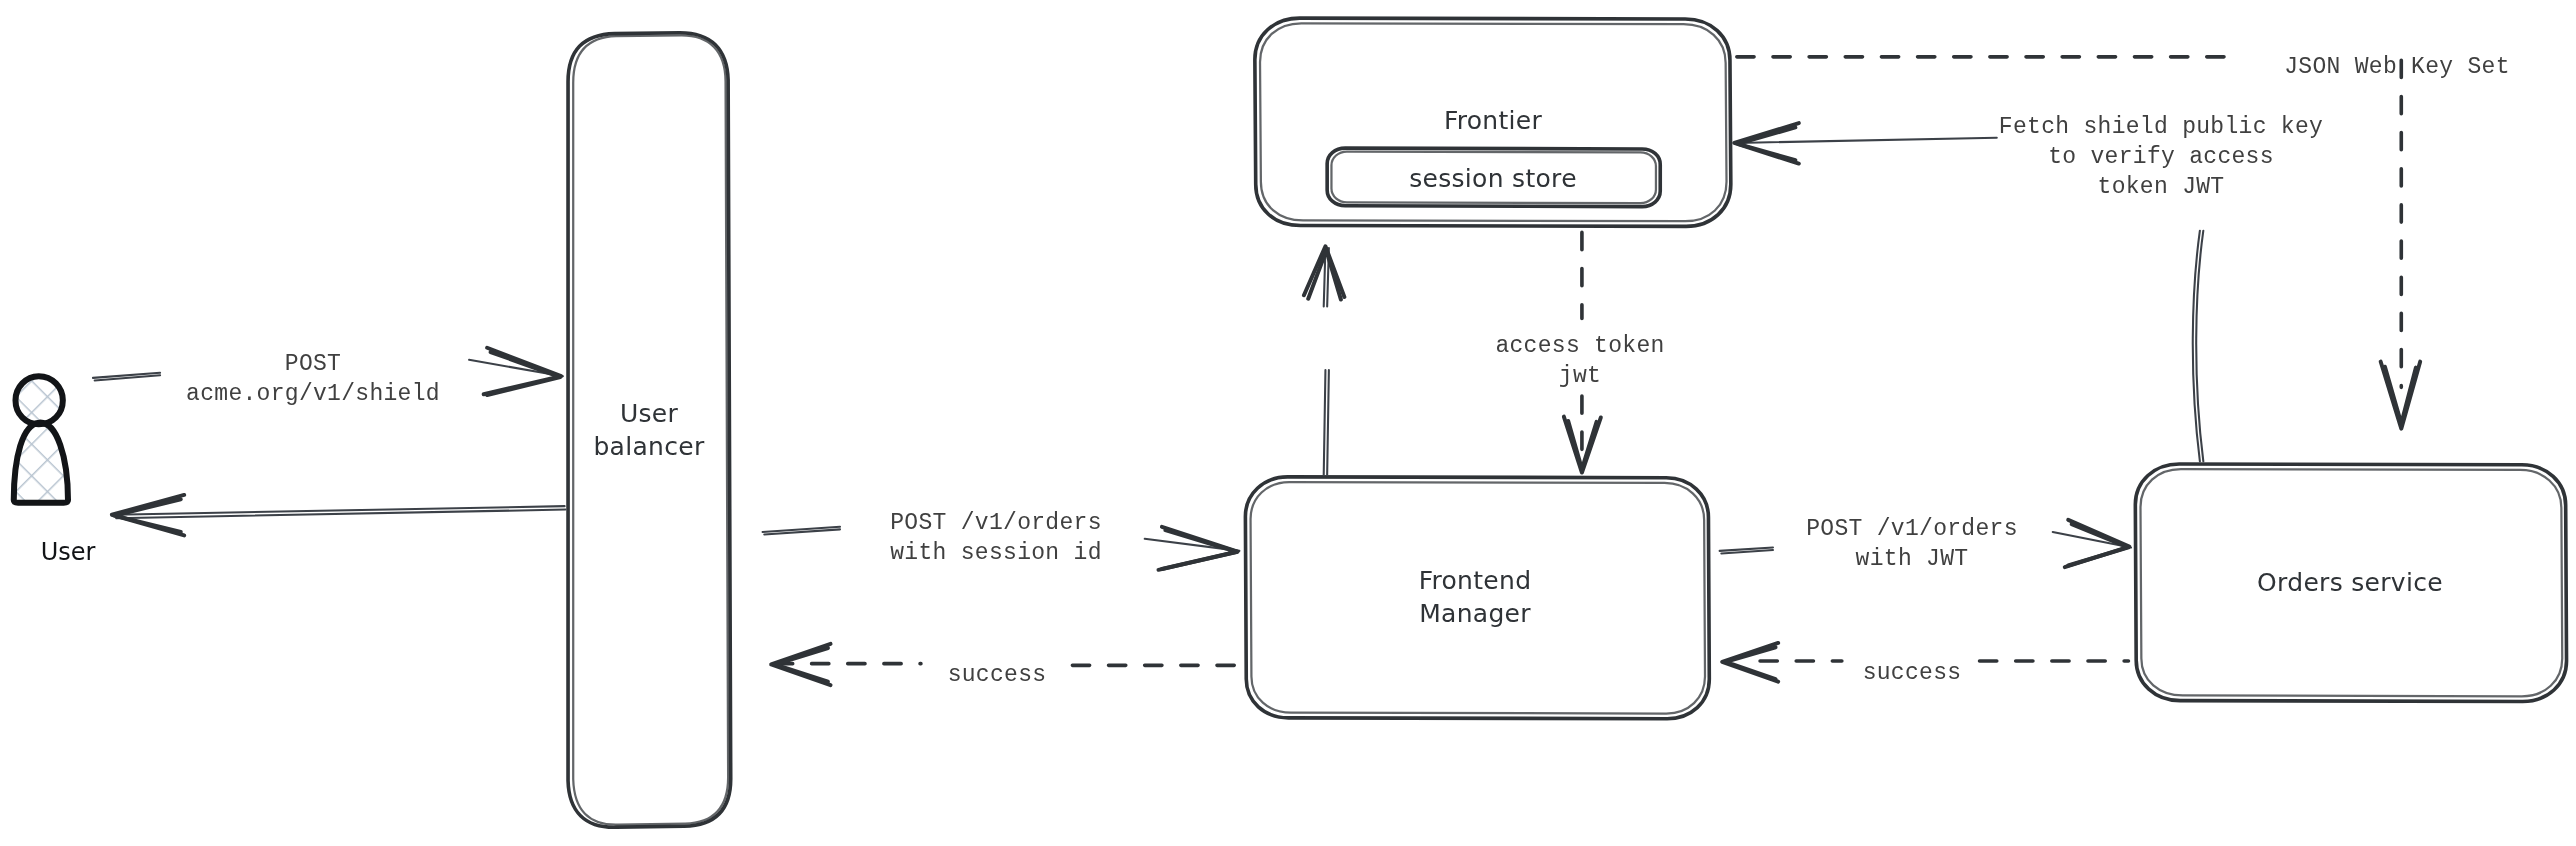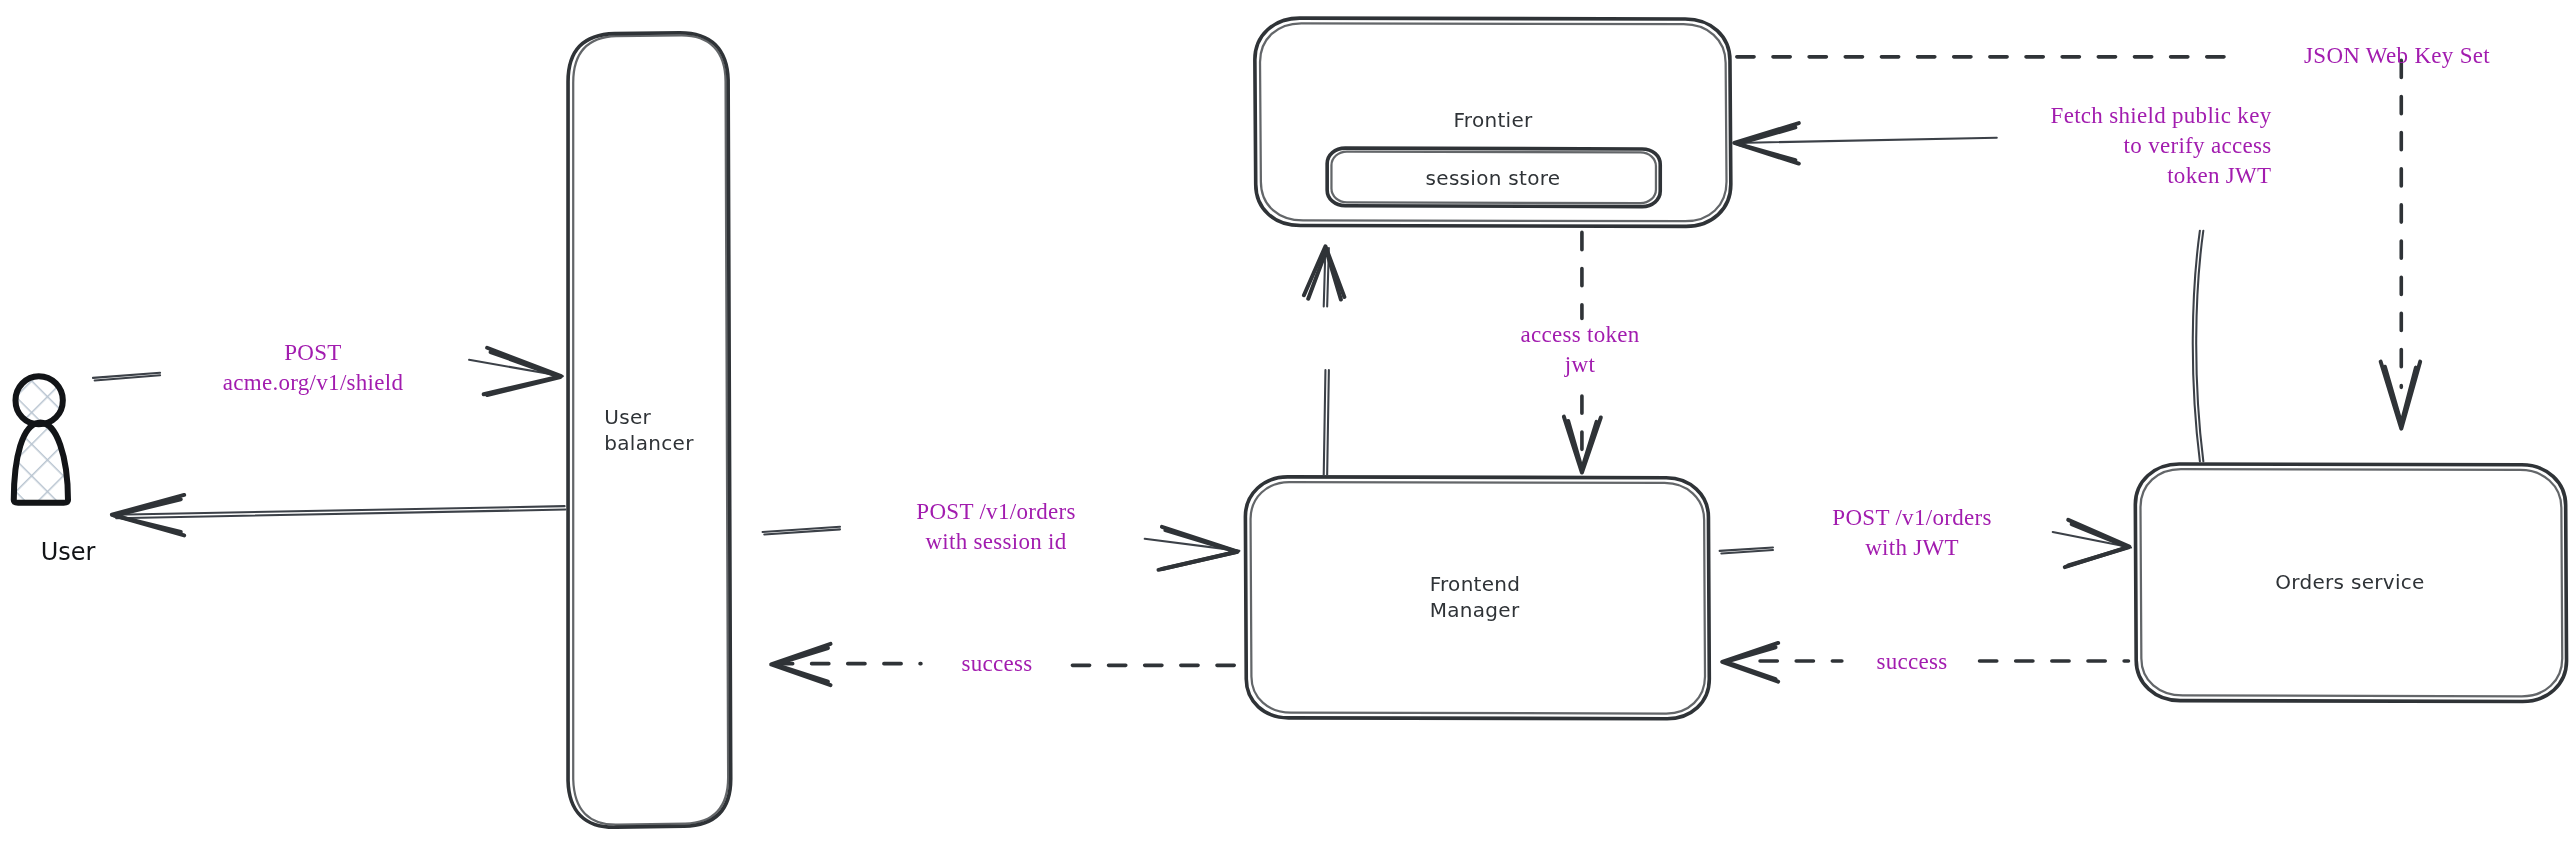--- a/index.html
+++ b/index.html
@@ -7,26 +7,26 @@
           font-family:"DejaVu Sans",sans-serif;overflow:hidden;}
   svg#diagram{position:absolute;left:0;top:0;width:2576px;height:847px;}
   .node-shape{fill:#ffffff;stroke:#2f3337;stroke-width:4.2;stroke-linecap:round;stroke-linejoin:round;}
   .node-shape-2{fill:none;stroke:#2f3337;stroke-width:2.6;stroke-linecap:round;stroke-linejoin:round;opacity:.75;}
   .edge-thin{fill:none;stroke:#3c4148;stroke-width:2.4;stroke-linecap:round;stroke-linejoin:round;}
   .edge-dash{fill:none;stroke:#2f3337;stroke-width:4.2;stroke-linecap:round;
              stroke-linejoin:round;stroke-dasharray:20 22;}
   .head{fill:none;stroke:#2f3337;stroke-width:4.6;stroke-linecap:round;stroke-linejoin:round;}
   .actor-line{fill:none;stroke:#121417;stroke-width:7;stroke-linecap:round;stroke-linejoin:round;}
   .actor-fill{fill:url(#hatch);stroke:none;}
-  .lbl{position:absolute;color:#a21caf;font-family:Liberation Serif, serif;
+  .lbl{position:absolute;color:#404040;font-family:Liberation Mono, monospace;
        font-size:23px;line-height:1.30;letter-spacing:0.3px;white-space:pre;
-       text-align:center;transform:translateX(-50%);}
+       text-align:center;transform:translateX(-50%);margin-top:12px;}
   .node-lbl{position:absolute;color:#2f3337;font-family:"DejaVu Sans",sans-serif;
-            font-size:20px;line-height:1.32;letter-spacing:0.3px;white-space:pre;
-            transform:translate(-50%,-50%);}
+            font-size:25px;line-height:1.32;letter-spacing:0.3px;white-space:pre;
+            text-align:center;transform:translate(-50%,-50%);}
   .actor-lbl{position:absolute;color:#121417;font-family:"DejaVu Sans",sans-serif;
              font-size:24px;white-space:pre;transform:translateX(-50%);}
 </style>
 </head>
 <body>
 
 <div id="canvas">
 
   <svg id="diagram" viewBox="0 0 2993 984">
     <defs>
@@ -175,20 +175,20 @@
 
 
   <div class="lbl" style="left:1580px;top:320px;text-align:center;">access token
 jwt</div>
 
   <div class="lbl" style="left:1912px;top:503px;">POST /v1/orders
 with JWT</div>
 
   <div class="lbl" style="left:1912px;top:647px;">success</div>
 
-  <div class="lbl" style="left:2161px;top:101px;text-align:right;">Fetch shield public key
+  <div class="lbl" style="left:2161px;top:101px;">Fetch shield public key
 to verify access
 token JWT</div>
 
   <div class="lbl" style="left:2397px;top:41px;">JSON Web Key Set</div>
 
 </div>
 
 
 </body></html>

